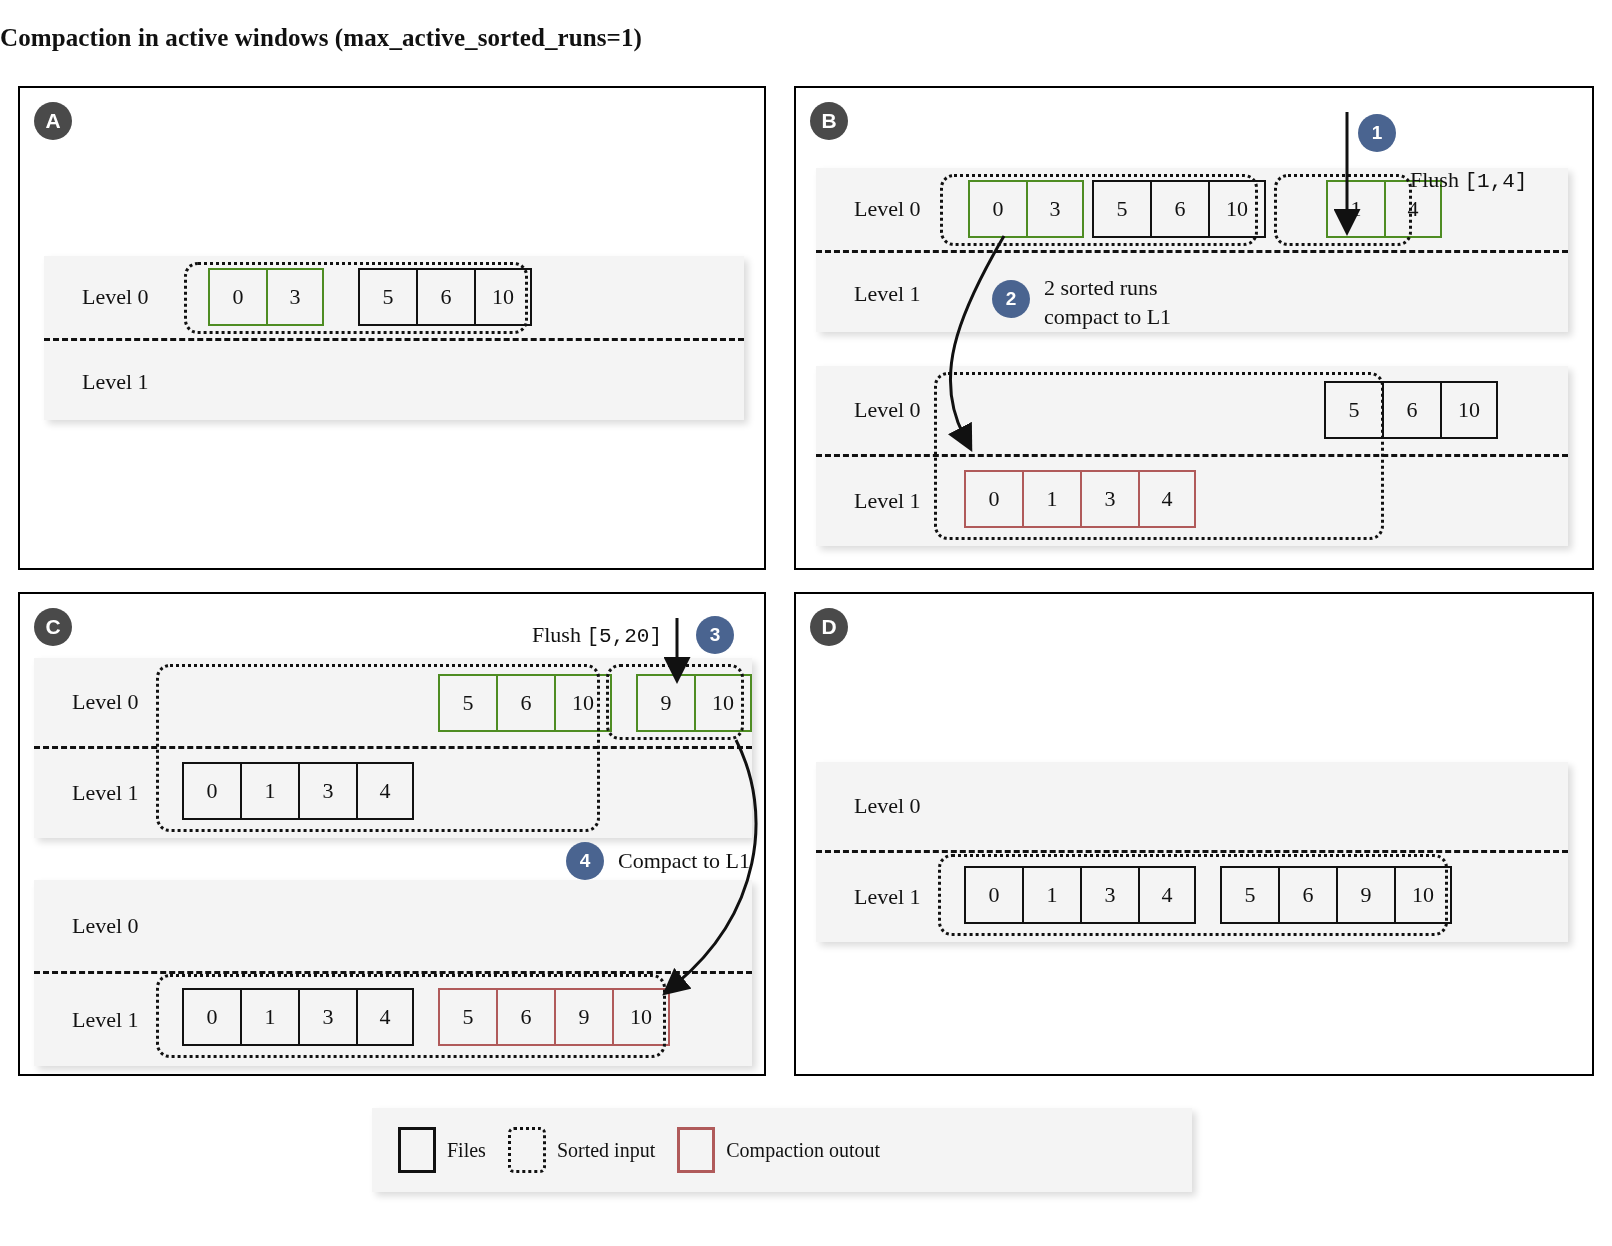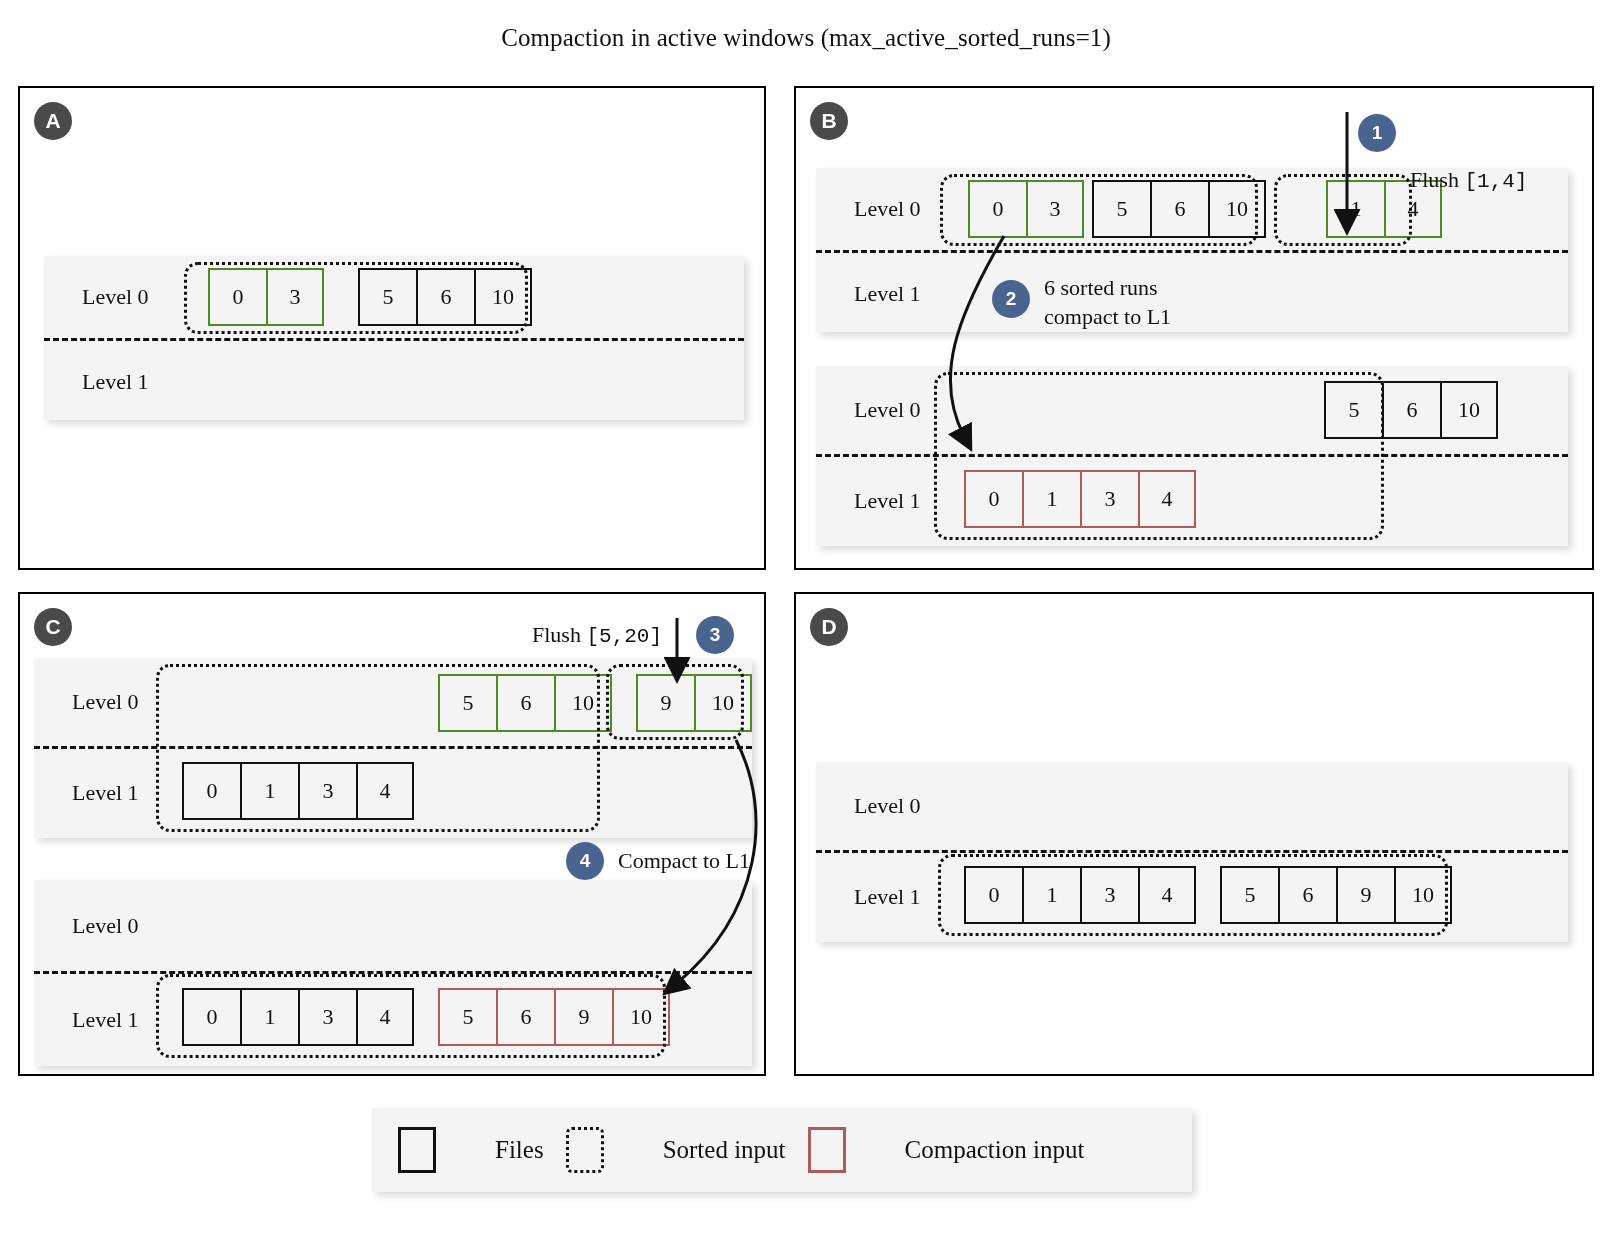--- a/index.html
+++ b/index.html
@@ -15,23 +15,23 @@
     position: relative;
     overflow: hidden;
   }
 
   
   #figure-title {
     position: absolute;
     top: 24px;
     left: 0;
     width: 1612px;
-    text-align: center;
+    text-align: left;
     font-size: 25px;
-    font-weight: normal;
+    font-weight: bold;
     letter-spacing: 0.1px;
   }
 
   
   .panel {
     position: absolute;
     box-sizing: border-box;
     background: #ffffff;
     border: 2px solid #000000;
   }
@@ -181,21 +181,21 @@
     width: 38px;
     height: 46px;
     box-sizing: border-box;
     margin-right: 11px;
     background: transparent;
   }
   .sw-files   { border: 3px solid #111111; }
   .sw-runs    { border: 3px dotted #111111; border-radius: 6px; }
   .sw-input   { border: 3px solid #4e8c22; }
   .sw-output  { border: 3px solid #b05a5a; }
-  .legend-label { font-size: 25px; white-space: nowrap; margin-left: 48px; }
+  .legend-label { font-size: 20px; white-space: nowrap; }
 </style>
 </head>
 <body>
 
 <div id="figure-title">Compaction in active windows (max_active_sorted_runs=1)</div>
 
 <div class="panel" id="panel-A">
   <div class="panel-badge">A</div>
 
   <div class="lsm" style="left:24px; top:168px; width:700px; height:164px;">
@@ -263,21 +263,21 @@
     <div class="lsm-row" style="height:82px;">
       <div class="level-label">Level 1</div>
       <div class="row-body"></div>
     </div>
   </div>
   <div class="sortedrun" style="left:144px; top:86px; width:318px; height:72px;"></div>
   <div class="sortedrun" style="left:478px; top:86px; width:138px; height:72px;"></div>
 
   <div class="step-badge" style="left:196px; top:192px;">2</div>
   <div class="annot" style="left:248px; top:185px;">
-    <div>6 sorted runs</div>
+    <div>2 sorted runs</div>
     <div>compact to L1</div>
   </div>
 
   <div class="lsm" style="left:20px; top:278px; width:752px; height:180px;">
     <div class="lsm-row" style="height:88px;">
       <div class="level-label">Level 0</div>
       <div class="row-body">
         <div class="filegroup black" style="left:376px; top:15px;">
           <div class="cell">5</div>
           <div class="cell">6</div>
@@ -431,15 +431,15 @@
   <div class="legend-item">
     <div class="legend-swatch sw-files"></div>
     <div class="legend-label">Files</div>
   </div>
   <div class="legend-item">
     <div class="legend-swatch sw-runs"></div>
     <div class="legend-label">Sorted input</div>
   </div>
   <div class="legend-item">
     <div class="legend-swatch sw-output"></div>
-    <div class="legend-label">Compaction input</div>
+    <div class="legend-label">Compaction outout</div>
   </div>
 </div>
 
 </body></html>

